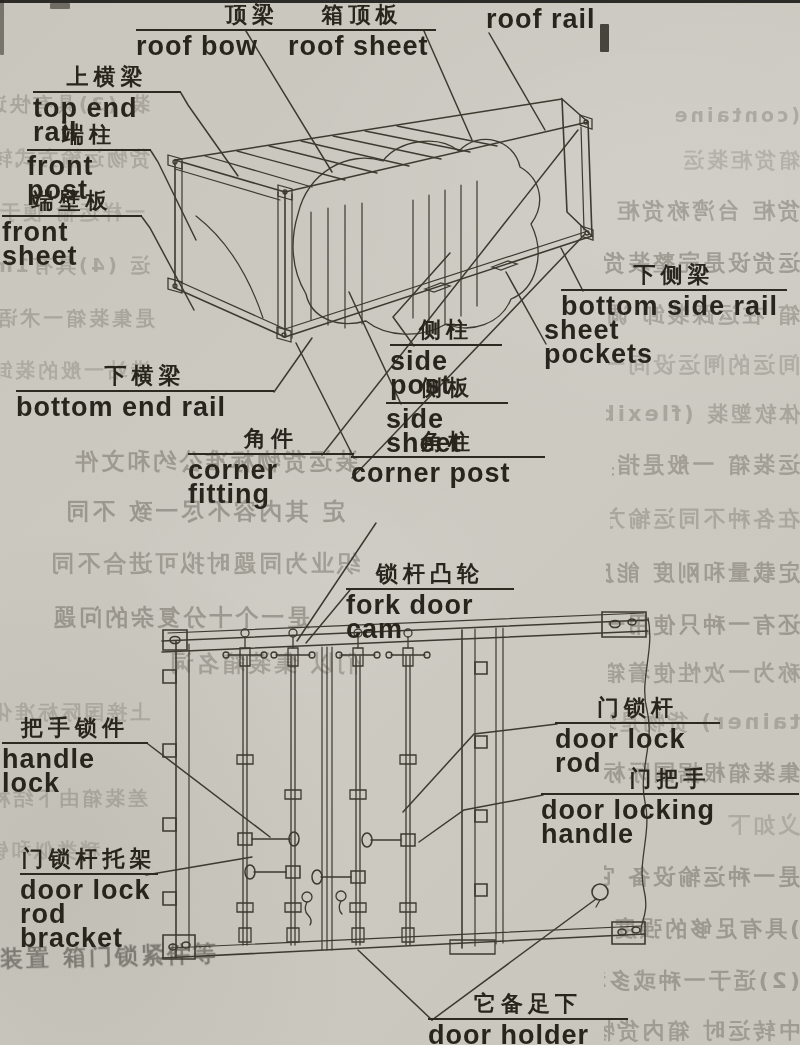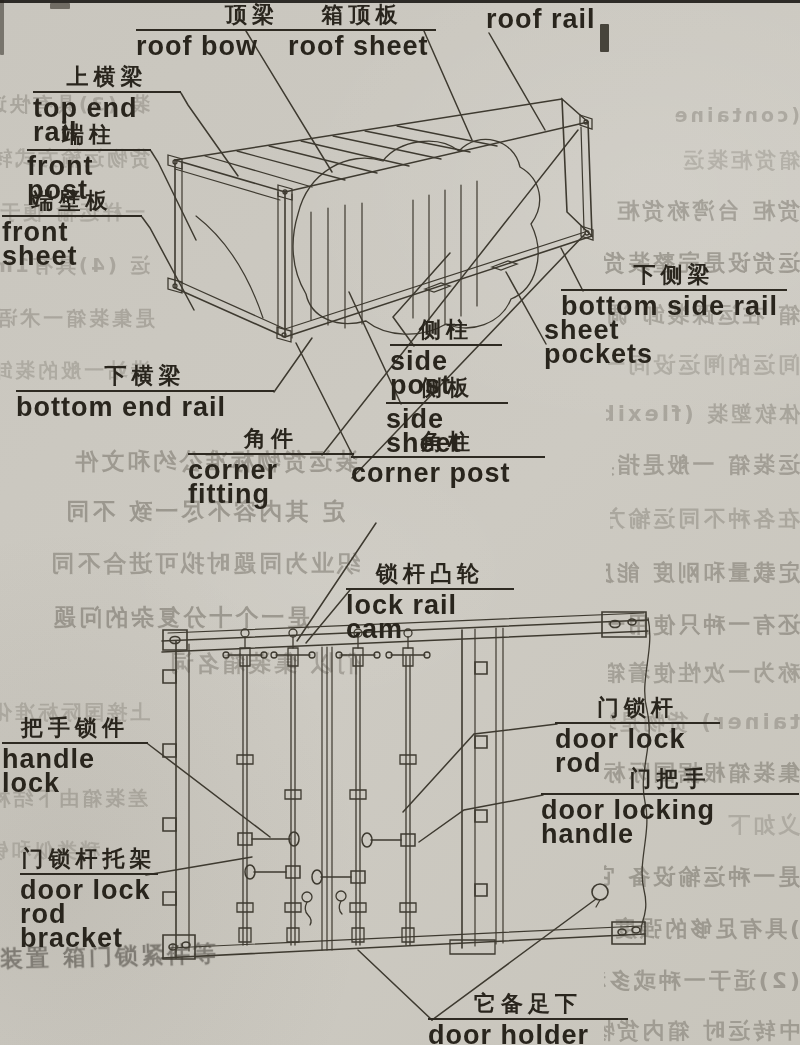--- a/index.html
+++ b/index.html
@@ -349,21 +349,21 @@
     <span class="cn">侧板</span>
     <span class="en">side sheet</span>
   </div>
   <div class="lbl" style="left:351px;top:429px;width:194px">
     <span class="cn">角柱</span>
     <span class="en">corner post</span>
   </div>
 
   <div class="lbl" style="left:346px;top:561px;width:168px">
     <span class="cn">锁杆凸轮</span>
-    <span class="en">lock rail cam</span>
+    <span class="en">fork door cam</span>
   </div>
   <div class="lbl" style="left:555px;top:695px;width:165px">
     <span class="cn">门锁杆</span>
     <span class="en">door lock rod</span>
   </div>
   <div class="lbl" style="left:2px;top:715px;width:146px">
     <span class="cn">把手锁件</span>
     <span class="en">handle lock</span>
   </div>
   <div class="lbl" style="left:541px;top:766px;width:258px">

